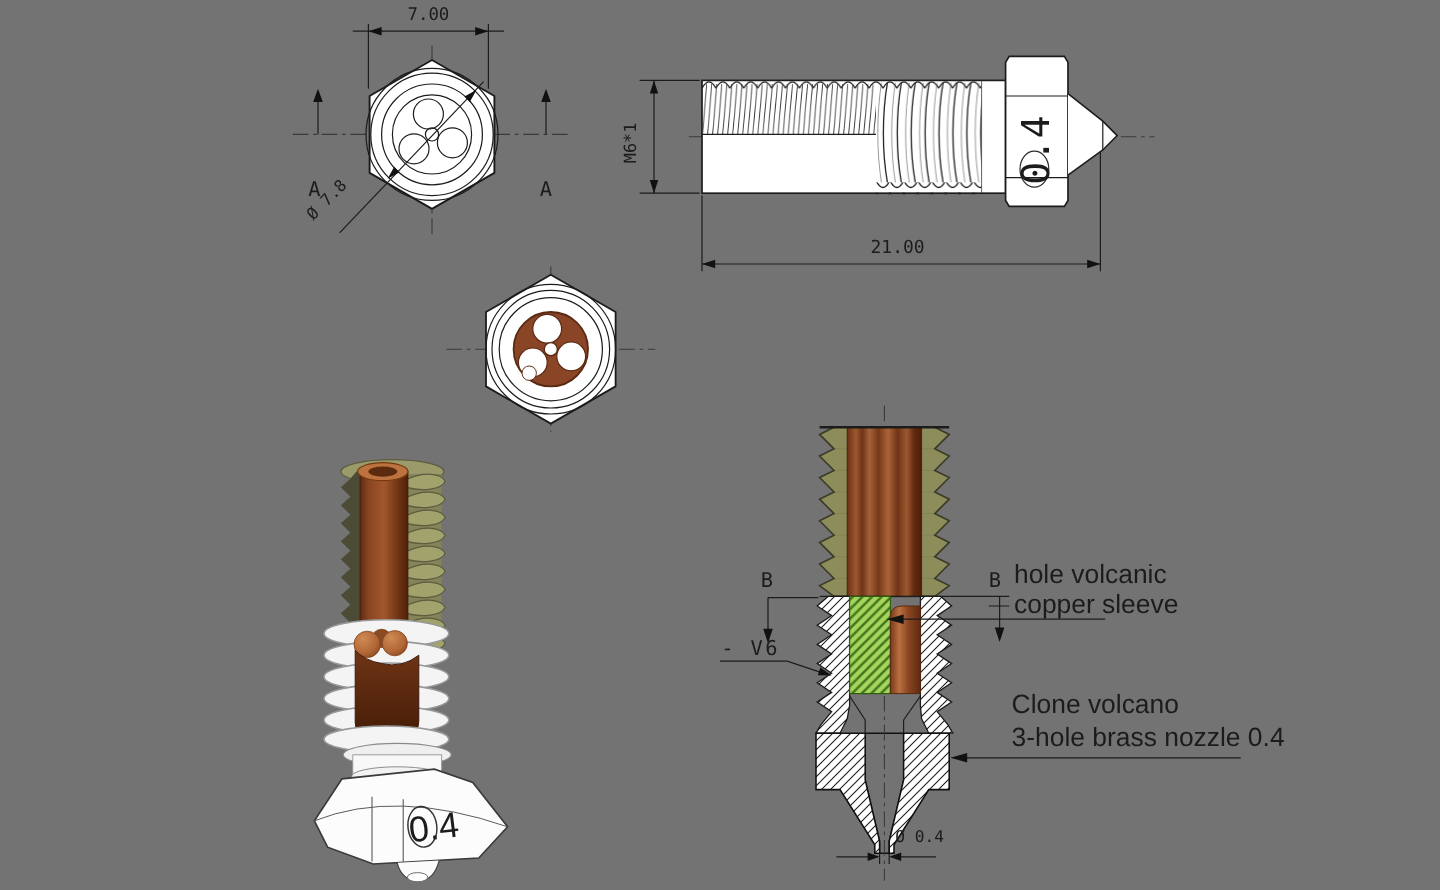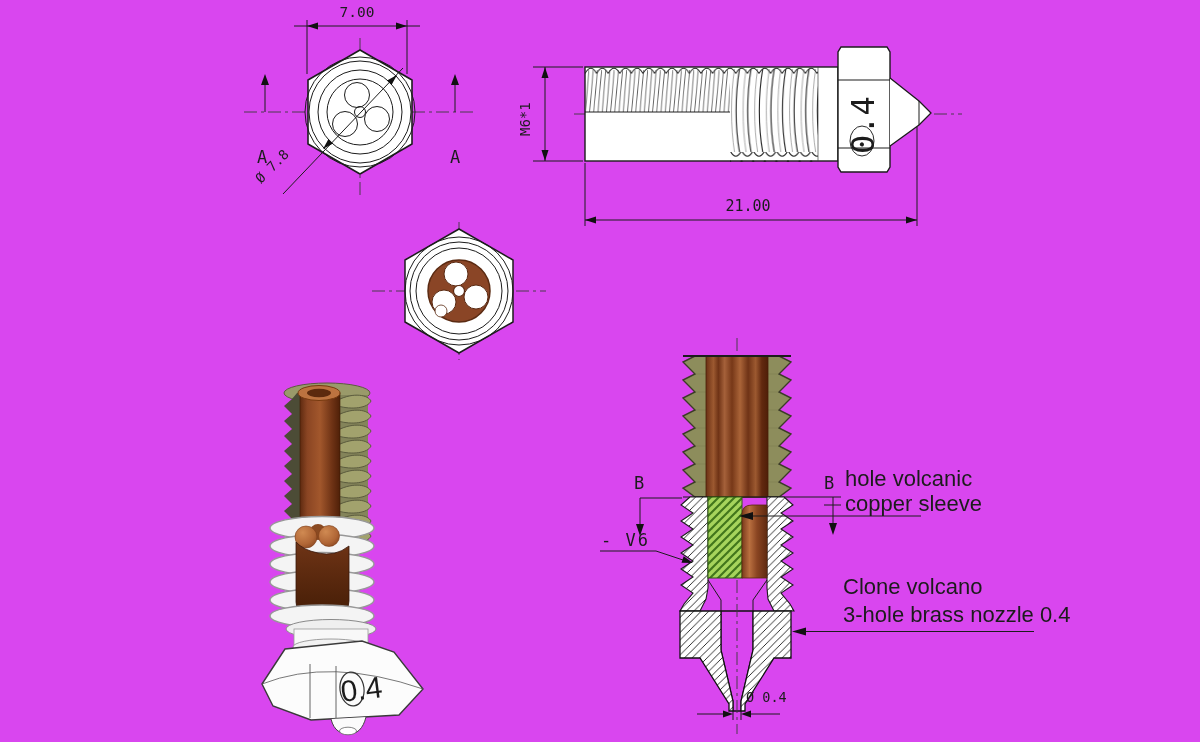--- a/index.html
+++ b/index.html
@@ -1,16 +1,16 @@
 <!DOCTYPE html>
 <html><head>
 <meta charset="utf-8">
 <style>
   html,body{margin:0;padding:0;background:#ffffff;}
-  .canvas{position:relative;width:1200px;height:742px;background:#d946ef;overflow:hidden;}
+  .canvas{position:relative;width:1200px;height:742px;background:#737373;overflow:hidden;}
   svg{display:block;}
   text{fill:#1c1c1c;}
   .mono{font-family:"DejaVu Sans Mono","Liberation Mono",monospace;}
   .sans{font-family:"Liberation Sans","DejaVu Sans",sans-serif;}
   .thin{stroke:#1c1c1c;stroke-width:1;fill:none;}
   .cl{stroke:#3a3a3a;stroke-width:0.9;fill:none;stroke-dasharray:13 4 3 4;}
   .arr{fill:#111;stroke:none;}
 </style>
 </head>
 <body>

